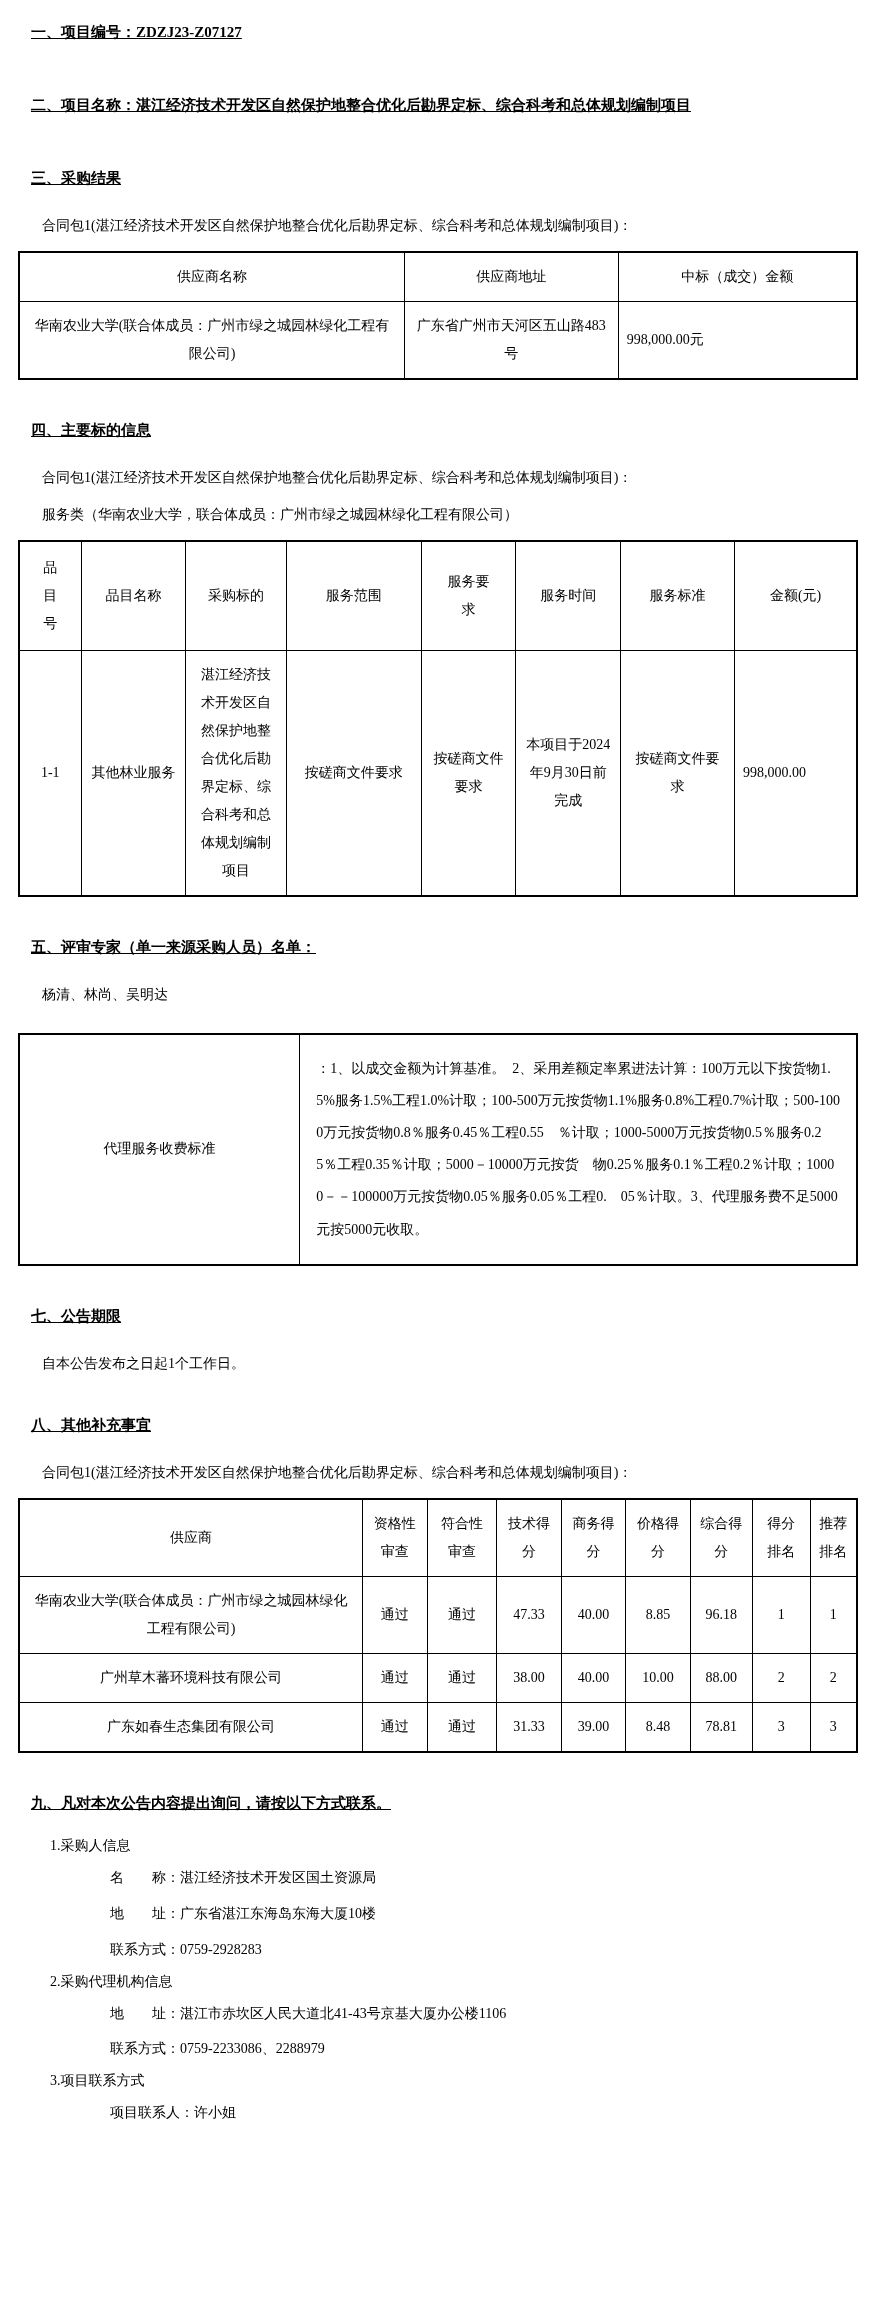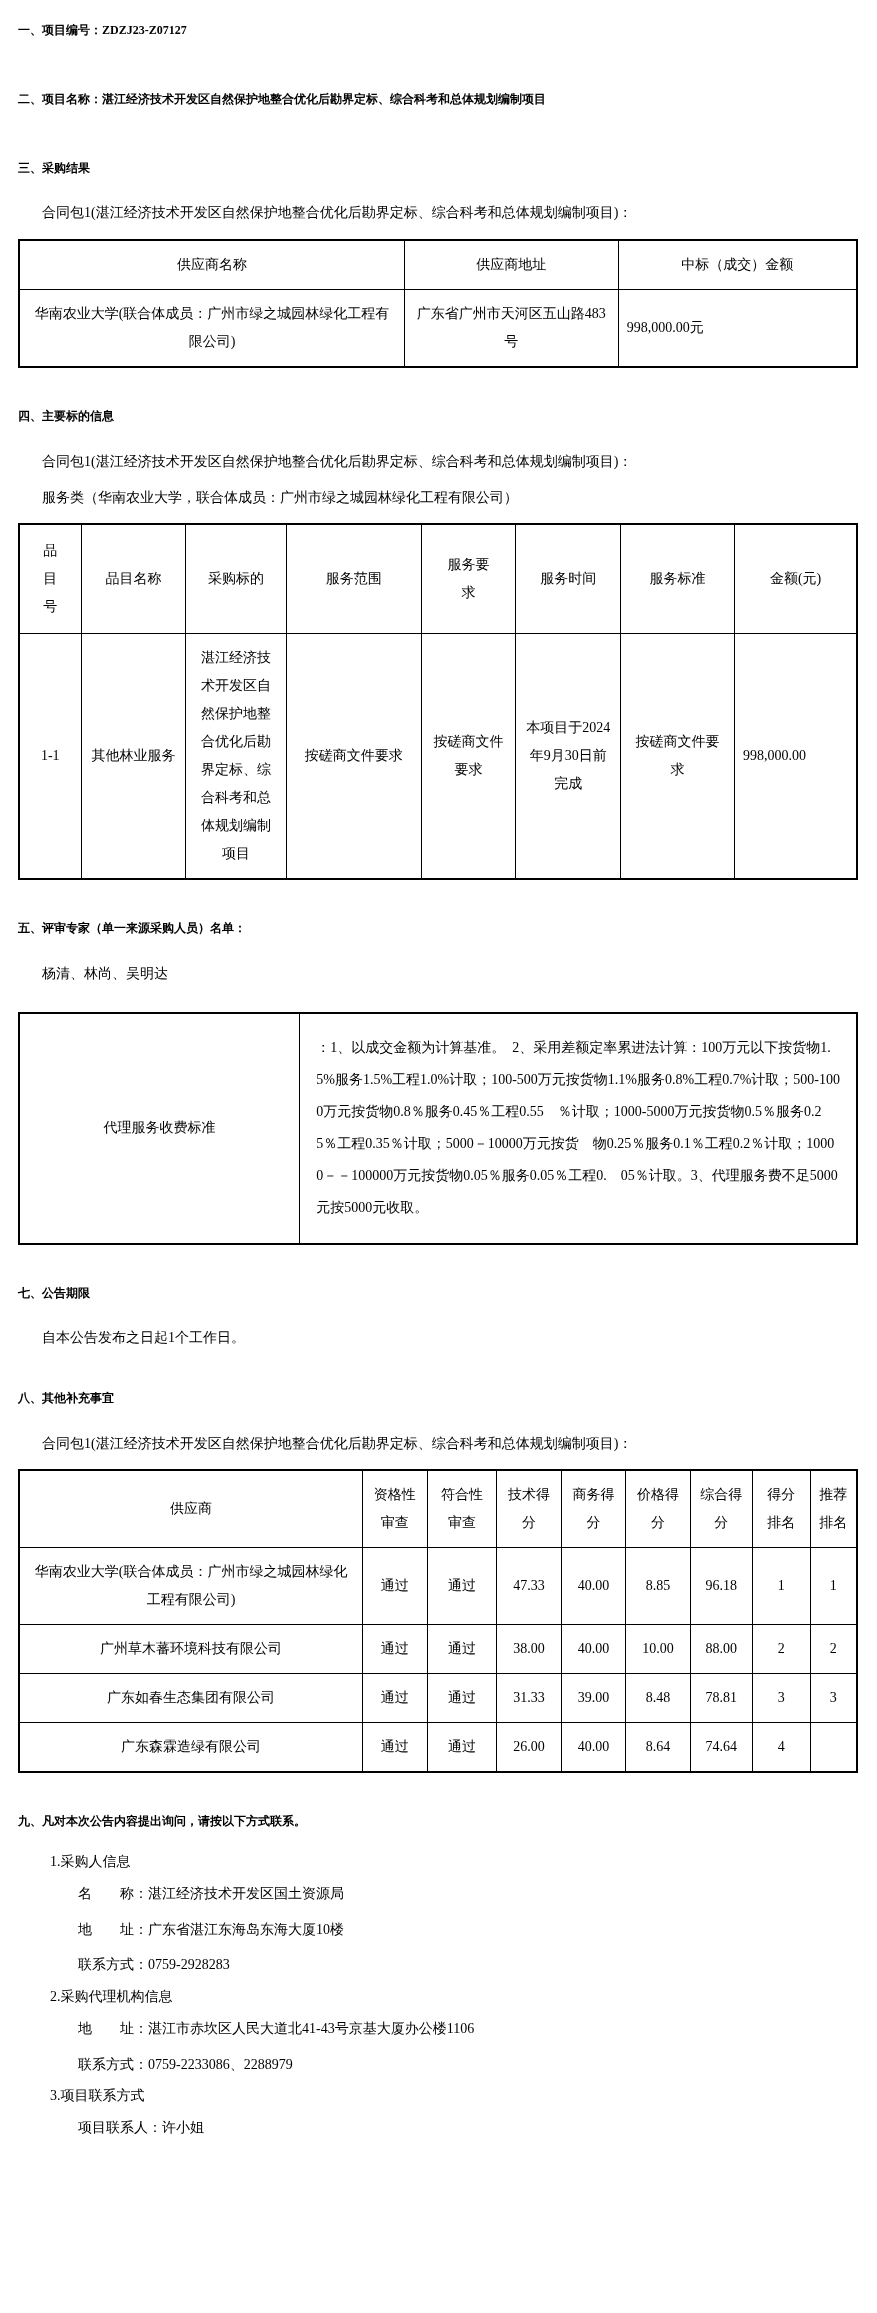--- a/index.html
+++ b/index.html
@@ -10,24 +10,25 @@
     font-family: "Liberation Serif", "DejaVu Serif", serif;
   }
   .page {
     width: 877px;
     min-height: 2313px;
     margin: 0 auto;
     padding: 22px 18px 0 18px;
     background: #ffffff;
   }
   .sec-heading {
-    font-size: 12px;
+    font-size: 15px;
     font-weight: bold;
     line-height: 1.4;
-    margin: 0 0 8px 0;
+    margin: 0 0 8px 13px;
+    text-decoration: underline;
   }
   .gap-lg { margin-top: 52px; }
   .gap-md { margin-top: 40px; }
   .indent {
     margin-left: 24px;
     font-size: 14px;
     line-height: 1.6;
   }
   .intro-line { margin-top: 26px; margin-bottom: 14px; }
   .intro-line2 { margin-top: 14px; margin-bottom: 14px; font-family: Liberation Serif, serif; }
@@ -53,21 +54,21 @@
   .fee-text {
     text-align: left;
     white-space: pre-wrap;
     line-height: 2.3;
     padding: 18px 16px;
   }
   .fee-bottom { margin-top: -2px; }
   .names-line { margin-top: 26px; }
   .contact-block { margin-top: 18px; }
   .contact-title { margin-left: 32px; font-size: 14px; line-height: 2.0; }
-  .contact-line { margin-left: 60px; font-size: 14px; line-height: 2.55; }
+  .contact-line { margin-left: 92px; font-size: 14px; line-height: 2.55; }
   
   .t-result col:nth-child(1){ width: 46%; }
   .t-result col:nth-child(2){ width: 25.5%; }
   .t-result col:nth-child(3){ width: 28.5%; }
   .t-subject col:nth-child(1){ width: 7.4%; }
   .t-subject col:nth-child(2){ width: 12.5%; }
   .t-subject col:nth-child(3){ width: 12.0%; }
   .t-subject col:nth-child(4){ width: 16.1%; }
   .t-subject col:nth-child(5){ width: 11.3%; }
   .t-subject col:nth-child(6){ width: 12.5%; }
@@ -233,31 +234,20 @@
       <td>广东如春生态集团有限公司</td>
       <td>通过</td>
       <td>通过</td>
       <td>31.33</td>
       <td>39.00</td>
       <td>8.48</td>
       <td>78.81</td>
       <td>3</td>
       <td>3</td>
     </tr>
-    <tr>
-      <td>广东森霖造绿有限公司</td>
-      <td>通过</td>
-      <td>通过</td>
-      <td>26.00</td>
-      <td>40.00</td>
-      <td>8.64</td>
-      <td>74.64</td>
-      <td>4</td>
-      <td></td>
-    </tr>
   </tbody>
     </table>
 
   <div class="sec-heading gap-md">九、凡对本次公告内容提出询问，请按以下方式联系。</div>
 
   <div class="contact-block">
     <div class="contact-title">1.采购人信息</div>
     <div class="contact-line">名　　称：湛江经济技术开发区国土资源局</div>
     <div class="contact-line">地　　址：广东省湛江东海岛东海大厦10楼</div>
     <div class="contact-line">联系方式：0759-2928283</div>

